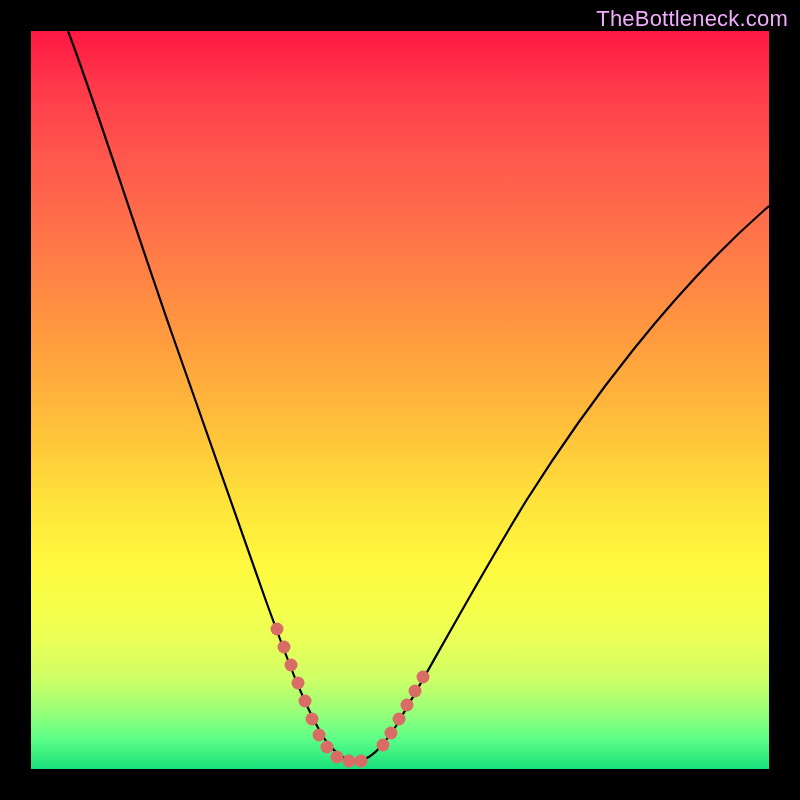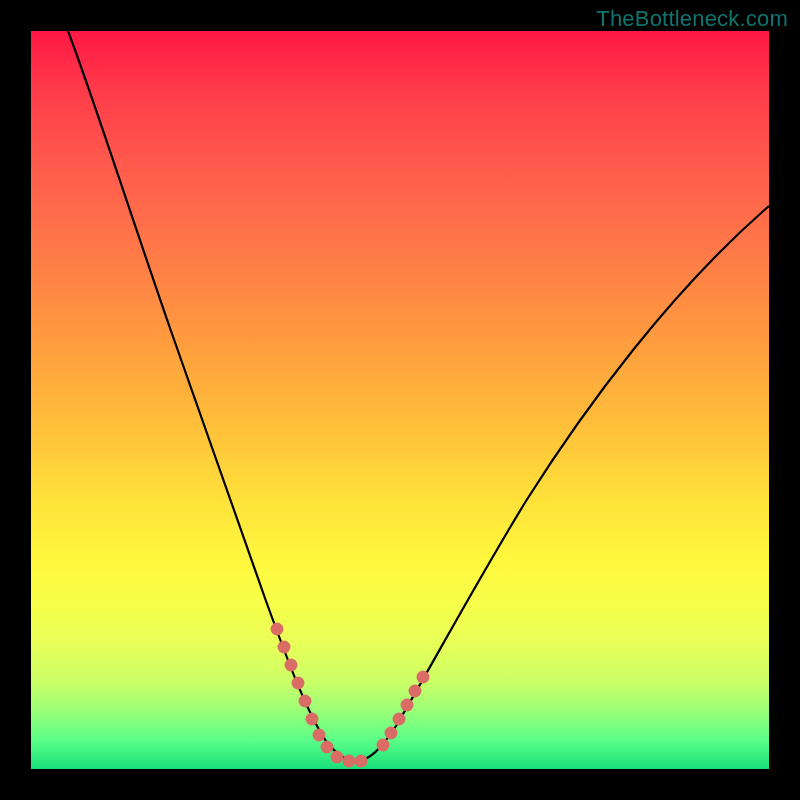--- a/index.html
+++ b/index.html
@@ -41,21 +41,21 @@
       #ccff66 88%,
       #9cff78 92%,
       #5cff88 96%,
       #18e07a 100%
     );
   }
   .watermark {
     position: absolute;
     top: 6px;
     right: 12px;
-    color: #0f766e;
+    color: #f0abfc;
     font-size: 22px;
     letter-spacing: 0.2px;
     font-weight: 500;
   }
   svg.curve {
     position: absolute;
     left: 0;
     top: 0;
     width: 738px;
     height: 738px;

